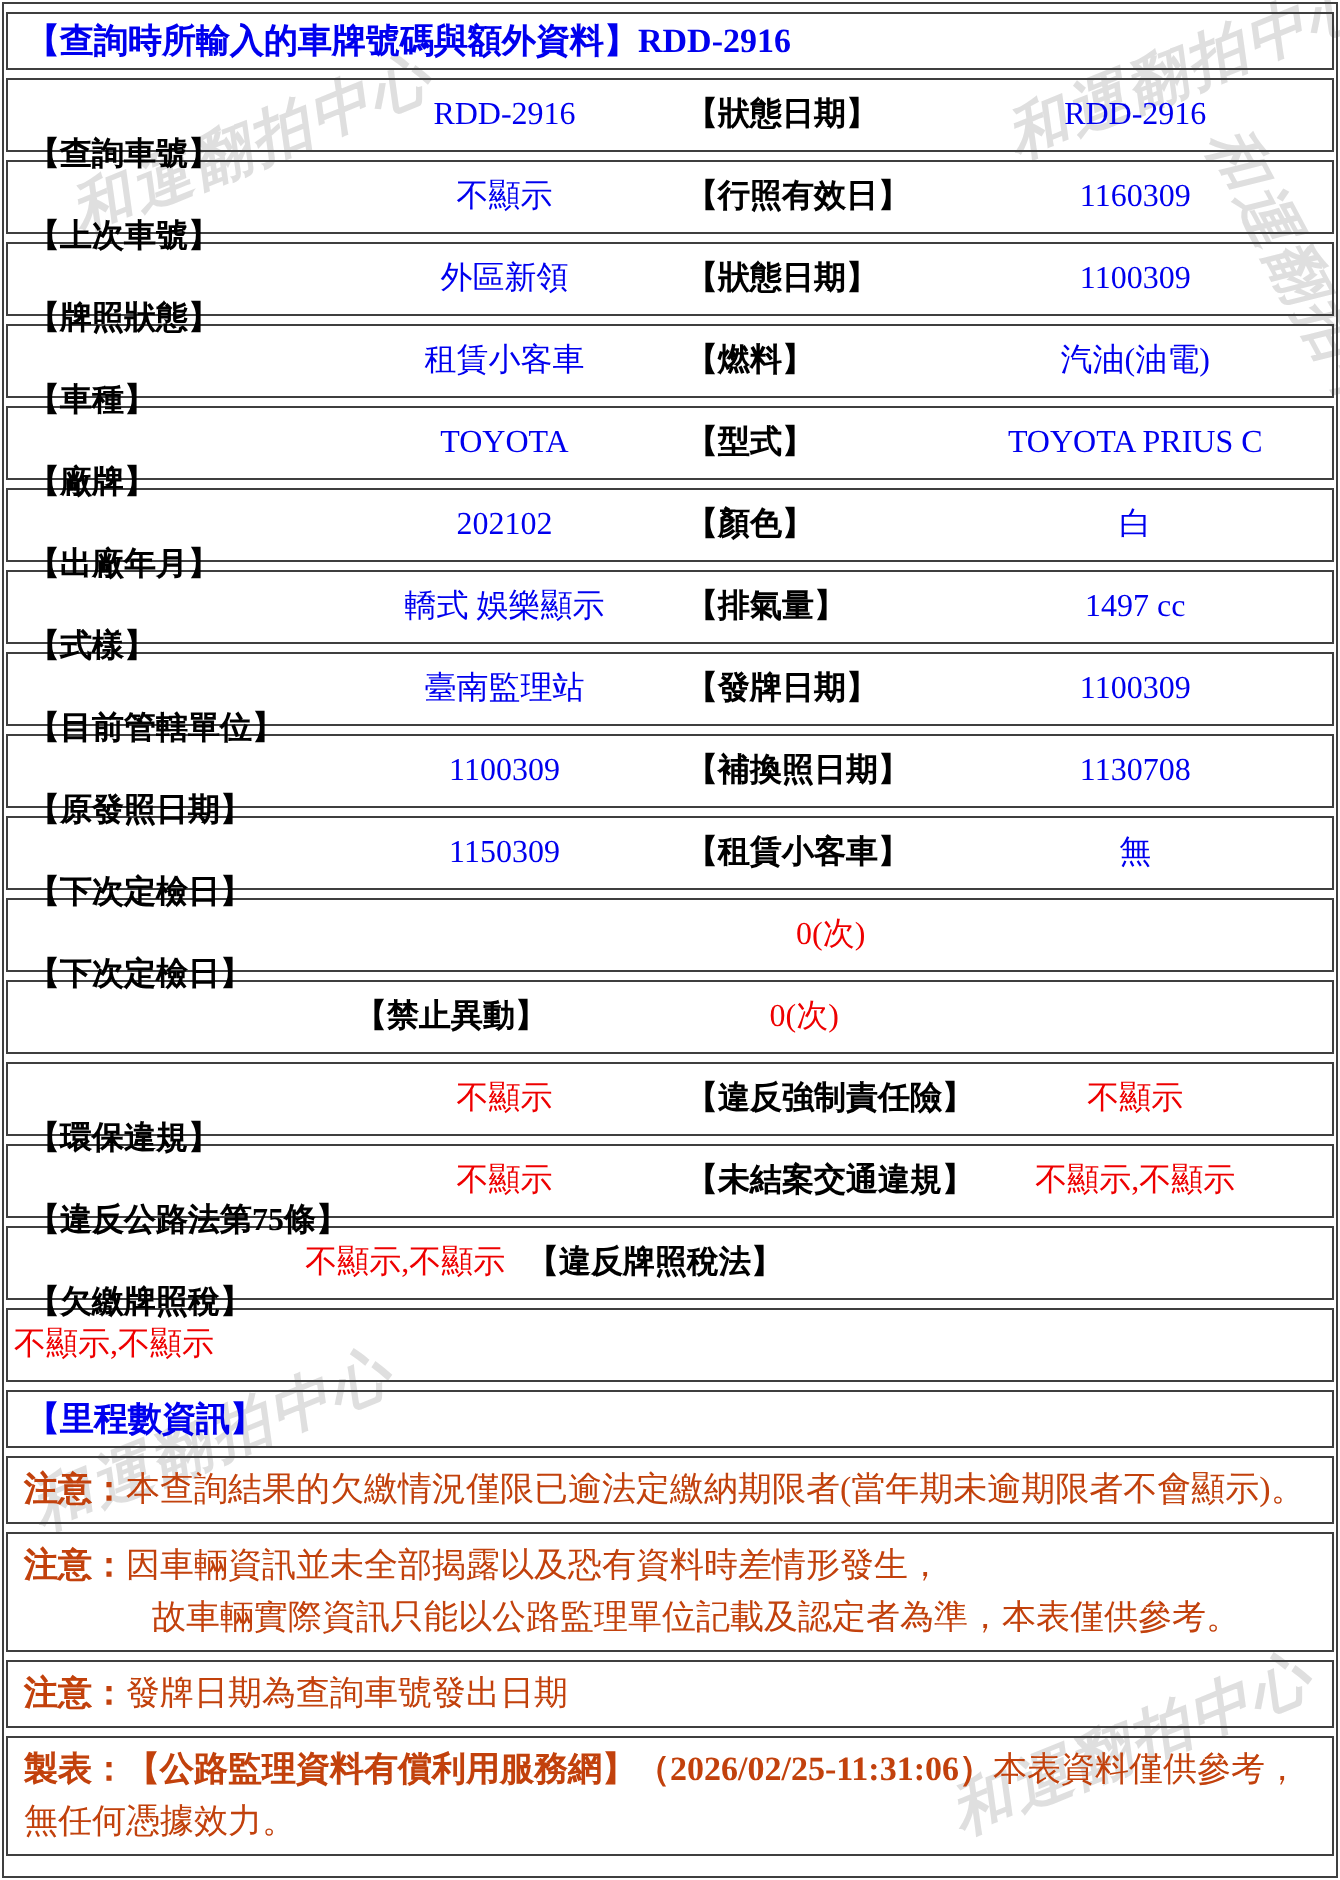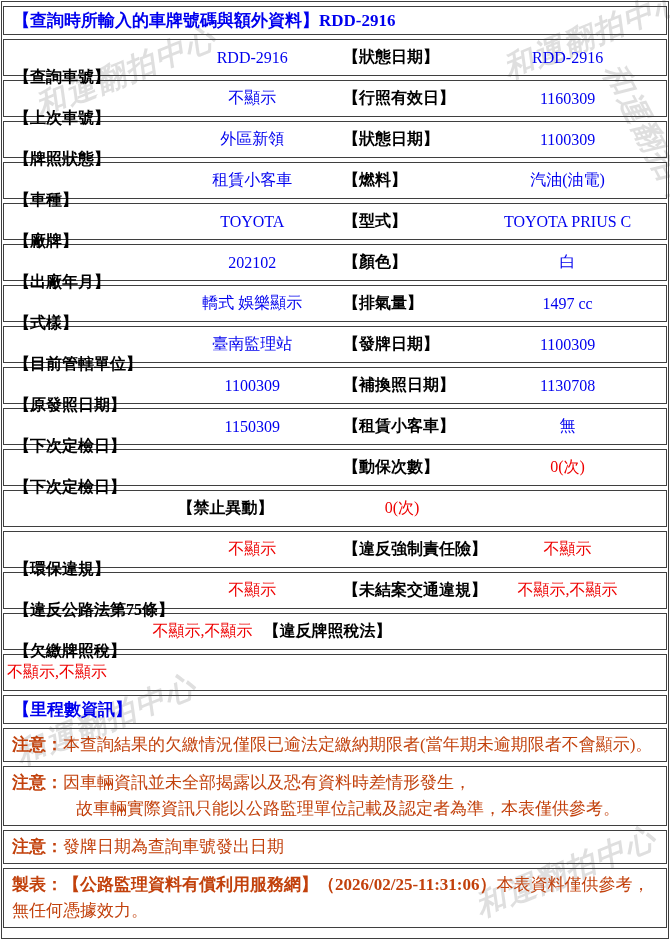--- a/index.html
+++ b/index.html
@@ -131,21 +131,20 @@
   <div class="rowbox">
     <span class="cell c-l1">【下次定檢日】</span>
     <span class="cell c-v1 v-blue">1150309</span>
     <span class="cell c-l2">【租賃小客車】</span>
     <span class="cell c-v2 v-blue">無</span>
   </div>
 
   <div class="rowbox">
     <span class="cell c-l1">【下次定檢日】</span>
     <span class="cell c-v1 v-blue"></span>
-    <span class="cell c-l2">【動保次數】</span>
     <span class="cell c-v2 v-red">0(次)</span>
   </div>
 
   <div class="rowbox">
     <span class="cell c-v1 v-blue"></span>
     <span class="cell c-l2">【禁止異動】</span>
     <span class="cell c-v2 v-red">0(次)</span>
   </div>
 
   <div class="rowbox">

